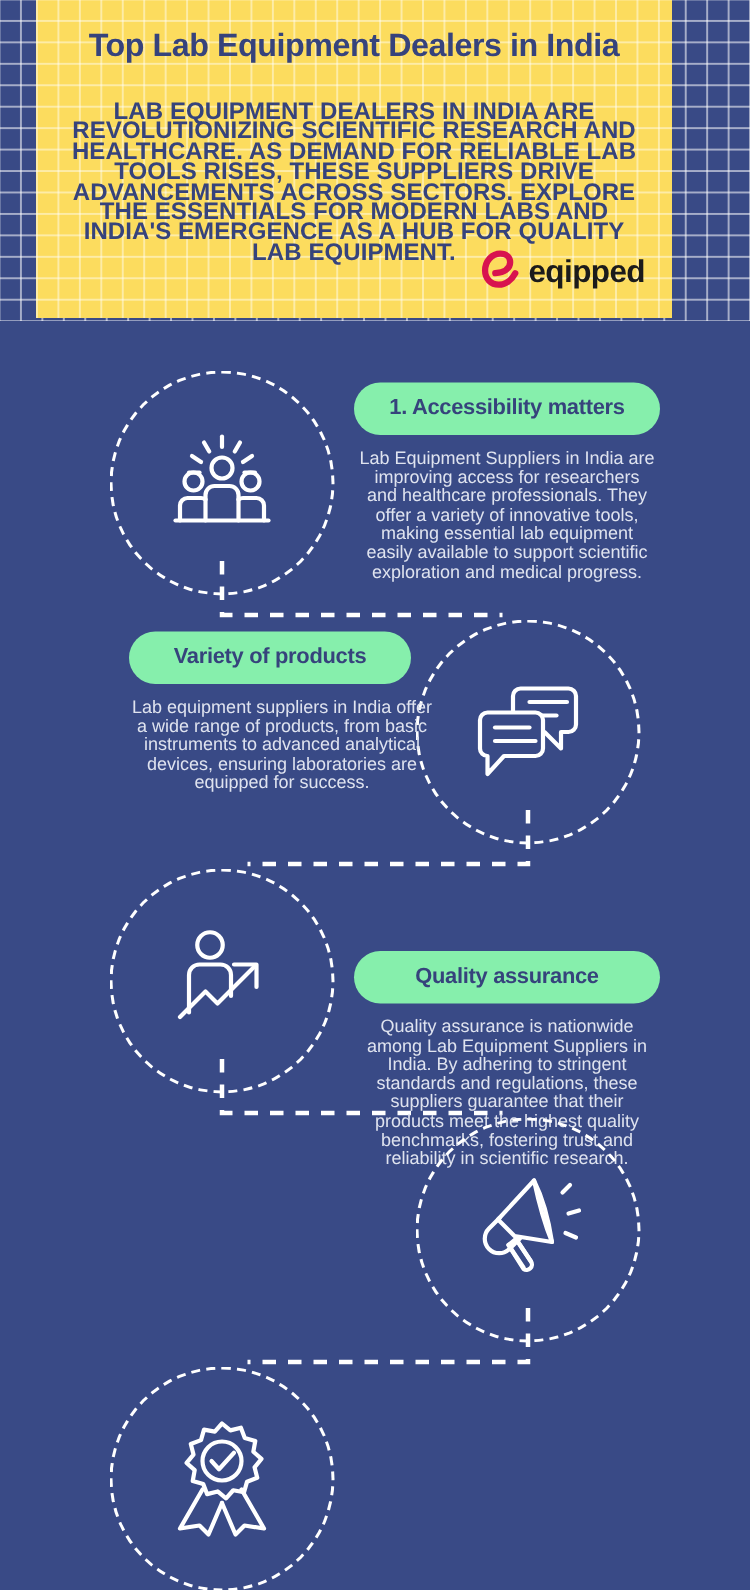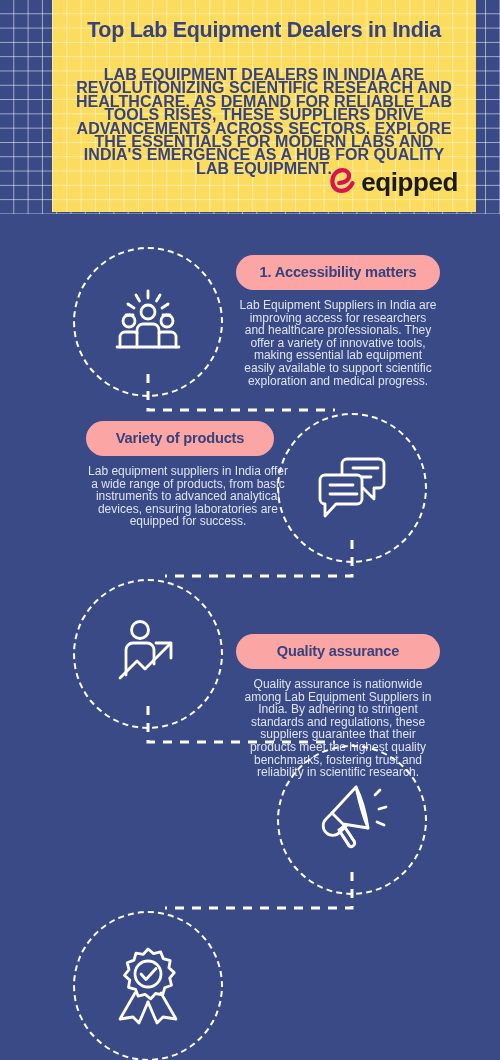--- a/index.html
+++ b/index.html
@@ -21,21 +21,21 @@
     position:absolute;left:0;top:0;width:500px;height:214px;
     background-image:
       linear-gradient(to right, rgba(255,255,255,.55) 1px, transparent 1px),
       linear-gradient(to bottom, rgba(255,255,255,.55) 1px, transparent 1px);
     background-size:14.3px 14.3px;
     background-position:-1px -1px;
   }
 
   
   .header-panel{
-    position:absolute;left:52px;top:0;width:424px;height:212px;
+    position:absolute;left:24px;top:0;width:424px;height:212px;
     background:#fcdc5e;
     box-sizing:border-box;
     z-index:2;
   }
   .header-grid{
     position:absolute;inset:0;
     background-image:
       linear-gradient(to right, rgba(255,255,255,.45) 1px, transparent 1px),
       linear-gradient(to bottom, rgba(255,255,255,.45) 1px, transparent 1px);
     background-size:14.3px 14.3px;
@@ -60,38 +60,38 @@
     line-height:13.4px;
     letter-spacing:.05px;
     z-index:3;
   }
   .logo{
     position:absolute;right:18px;bottom:14px;
     display:flex;align-items:center;gap:6px;z-index:3;
   }
   .logo-mark{display:block;}
   .logo-text{
-    color:#1b1b1b;font-size:26px;font-weight:bold;letter-spacing:-.4px;
+    color:#1b1b1b;font-size:21px;font-weight:bold;letter-spacing:-.4px;
     line-height:1;
   }
 
   
   .section{position:absolute;left:0;width:500px;}
   .circle{
     position:absolute;
     width:150px;height:150px;border-radius:50%;
     border:2.6px dashed #ffffff;
     box-sizing:border-box;
     display:flex;align-items:center;justify-content:center;
   }
   .circle svg{display:block;}
 
   .textcol{position:absolute;width:204px;}
   .pill{
-    background:#fca5a5;
+    background:#86efac;
     border-radius:30px;
     color:#36437c;
     font-size:14.6px;
     font-weight:bold;
     text-align:center;
     padding:9px 10px 10px;
     letter-spacing:-.2px;
     box-sizing:border-box;
     width:100%;
   }

